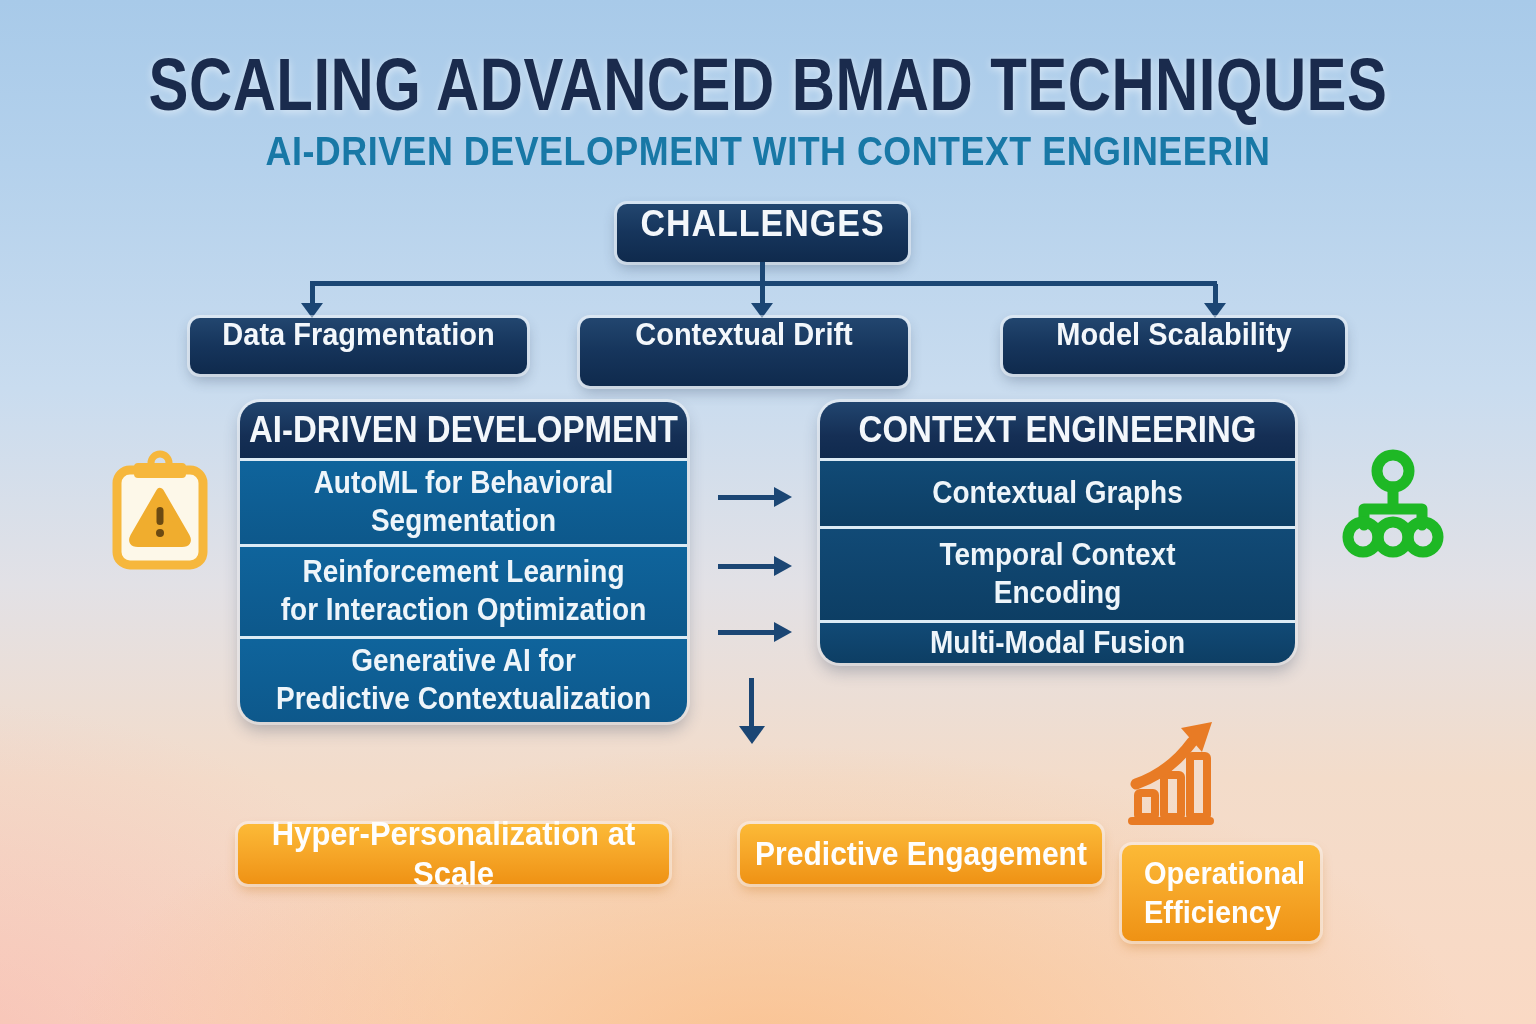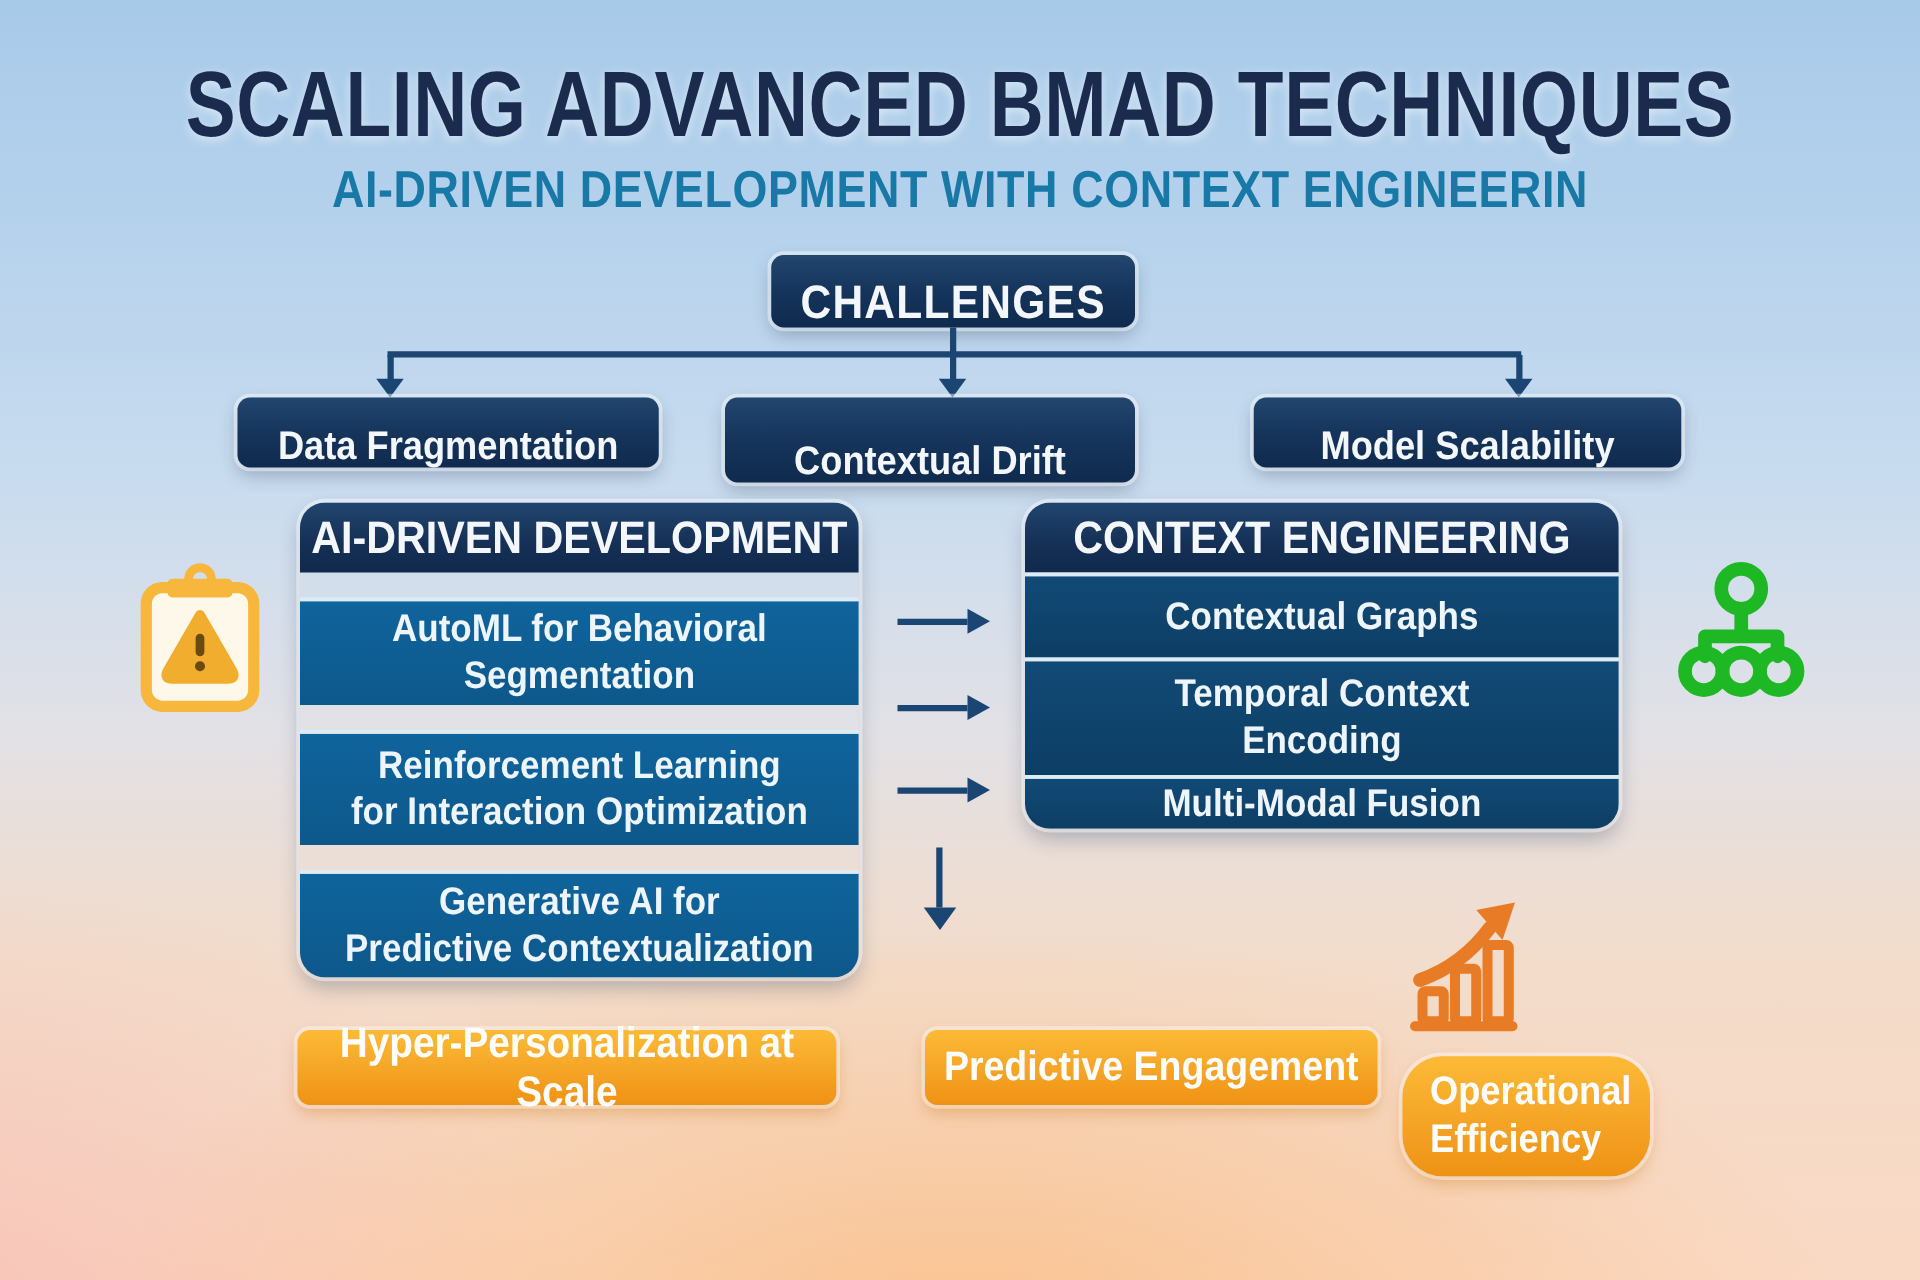--- a/index.html
+++ b/index.html
@@ -20,21 +20,21 @@
     transform:scale(0.95,1.18); letter-spacing:0.5px;
     text-shadow:0 2px 8px rgba(255,255,255,0.55);
   }
   .subtitle {
     position:absolute; top:131px; left:0; width:1536px; text-align:center;
     font-size:37px; font-weight:bold; color:#1878a6;
     transform:scale(0.97,1.12); letter-spacing:0.5px;
   }
 
   .navybox {
-    position:absolute; display:flex; align-items:flex-end; justify-content:center;
+    position:absolute; display:flex; align-items:flex-start; justify-content:center;
     background:linear-gradient(180deg,#22466f 0%,#16355c 48%,#0f2a4d 100%);
     border-radius:10px; color:#f3f7fb; font-weight:bold; text-align:center;
     box-shadow:0 0 0 3px rgba(255,255,255,0.45), 0 6px 14px rgba(40,60,90,0.32);
   }
   .navybox span, .col-hdr span, .col-row span, .orangebox span { display:inline-block; transform:scaleY(1.1); white-space:pre-line; }
 
   #challenges-box { left:617px; top:204px; width:291px; height:58px; font-size:34px; letter-spacing:1px; }
   #ch-item-1 { left:190px; top:318px; width:337px; height:56px; font-size:29px; }
   #ch-item-2 { left:580px; top:318px; width:328px; height:68px; font-size:29px; }
   #ch-item-3 { left:1003px; top:318px; width:342px; height:56px; font-size:29px; }
@@ -51,37 +51,37 @@
     display:flex; align-items:center; justify-content:center; height:56px;
     background:linear-gradient(180deg,#21456f 0%,#152f55 60%,#102a4e 100%);
     color:#f3f7fb; font-weight:bold; font-size:33px;
   }
   .col-row {
     display:flex; align-items:center; justify-content:center;
     color:#eef5fa; font-weight:bold; font-size:28px; text-align:center; line-height:1.22;
     border-top:3px solid #dcebf5;
   }
   #left-column { left:240px; top:402px; width:447px; }
-  #left-column .col-row { background:linear-gradient(180deg,#0f649c,#0d588b);margin-top:20px; }
+  #left-column .col-row { background:linear-gradient(180deg,#0f649c,#0d588b); }
   #left-row-1 { height:86px; } #left-row-2 { height:92px; } #left-row-3 { height:86px; }
 
   #right-column { left:820px; top:402px; width:475px; }
   #right-column .col-row { background:linear-gradient(180deg,#114a76,#0d3e64); }
   #right-row-1 { height:68px; } #right-row-2 { height:94px; } #right-row-3 { height:43px; }
 
   .orangebox {
     position:absolute; display:flex; align-items:center; justify-content:center;
     background:linear-gradient(180deg,#fcba37 0%,#f5a426 55%,#ef9214 100%);
     border-radius:10px; color:#fefefe; font-weight:bold; text-align:center;
     box-shadow:0 0 0 3px rgba(255,255,255,0.4), 0 6px 12px rgba(205,125,35,0.4);
   }
   #scaling-box { left:650px; top:757px; width:206px; height:55px; font-size:37px; letter-spacing:3px; border-radius:12px; }
   #scale-item-1 { left:238px; top:824px; width:431px; height:60px; font-size:31px; }
   #scale-item-2 { left:740px; top:824px; width:362px; height:60px; font-size:30px; }
-  #scale-item-3 { left:1122px; top:845px; width:198px; height:96px; font-size:29px; justify-content:flex-start; padding-left:22px; text-align:left; line-height:1.22;border-radius:32px; }
+  #scale-item-3 { left:1122px; top:845px; width:198px; height:96px; font-size:29px; justify-content:flex-start; padding-left:22px; text-align:left; line-height:1.22; }
 
   .icon { position:absolute; }
   #clipboard-warning-icon { left:110px; top:450px; }
   #hierarchy-icon { left:1342px; top:447px; }
   #growth-chart-icon { left:1126px; top:720px; }
 </style>
 </head>
 <body>
 
 <div class="canvas">

